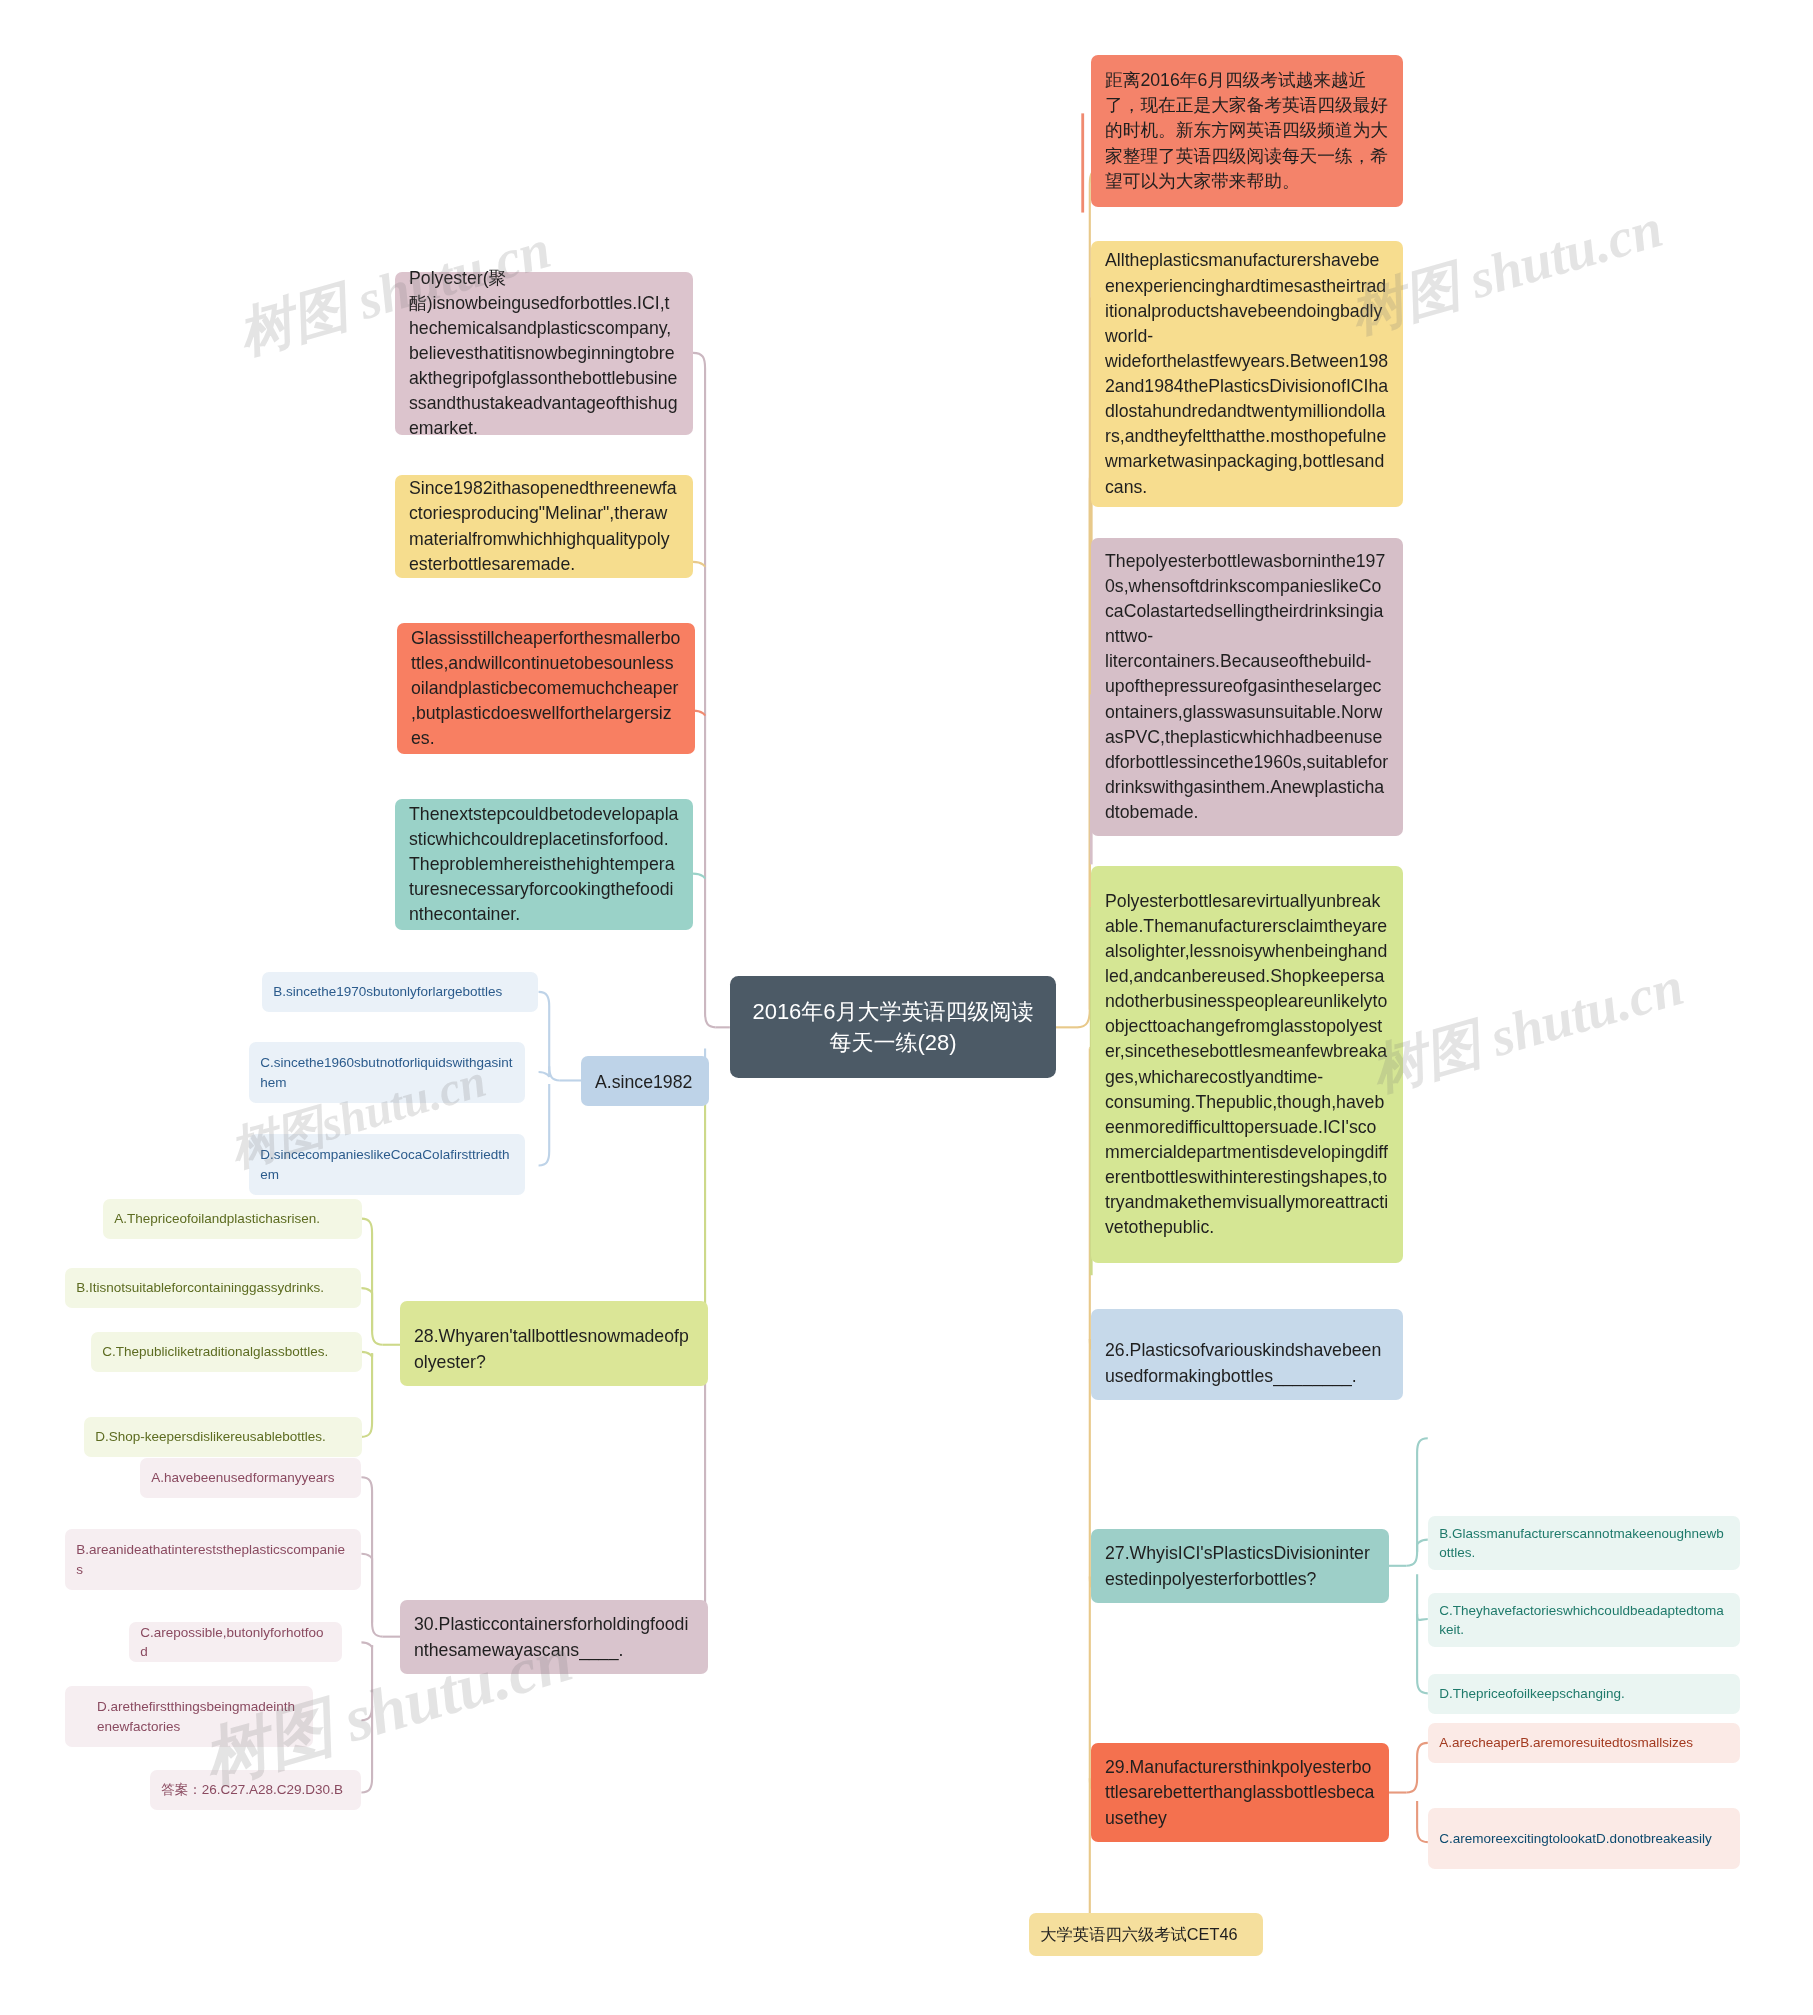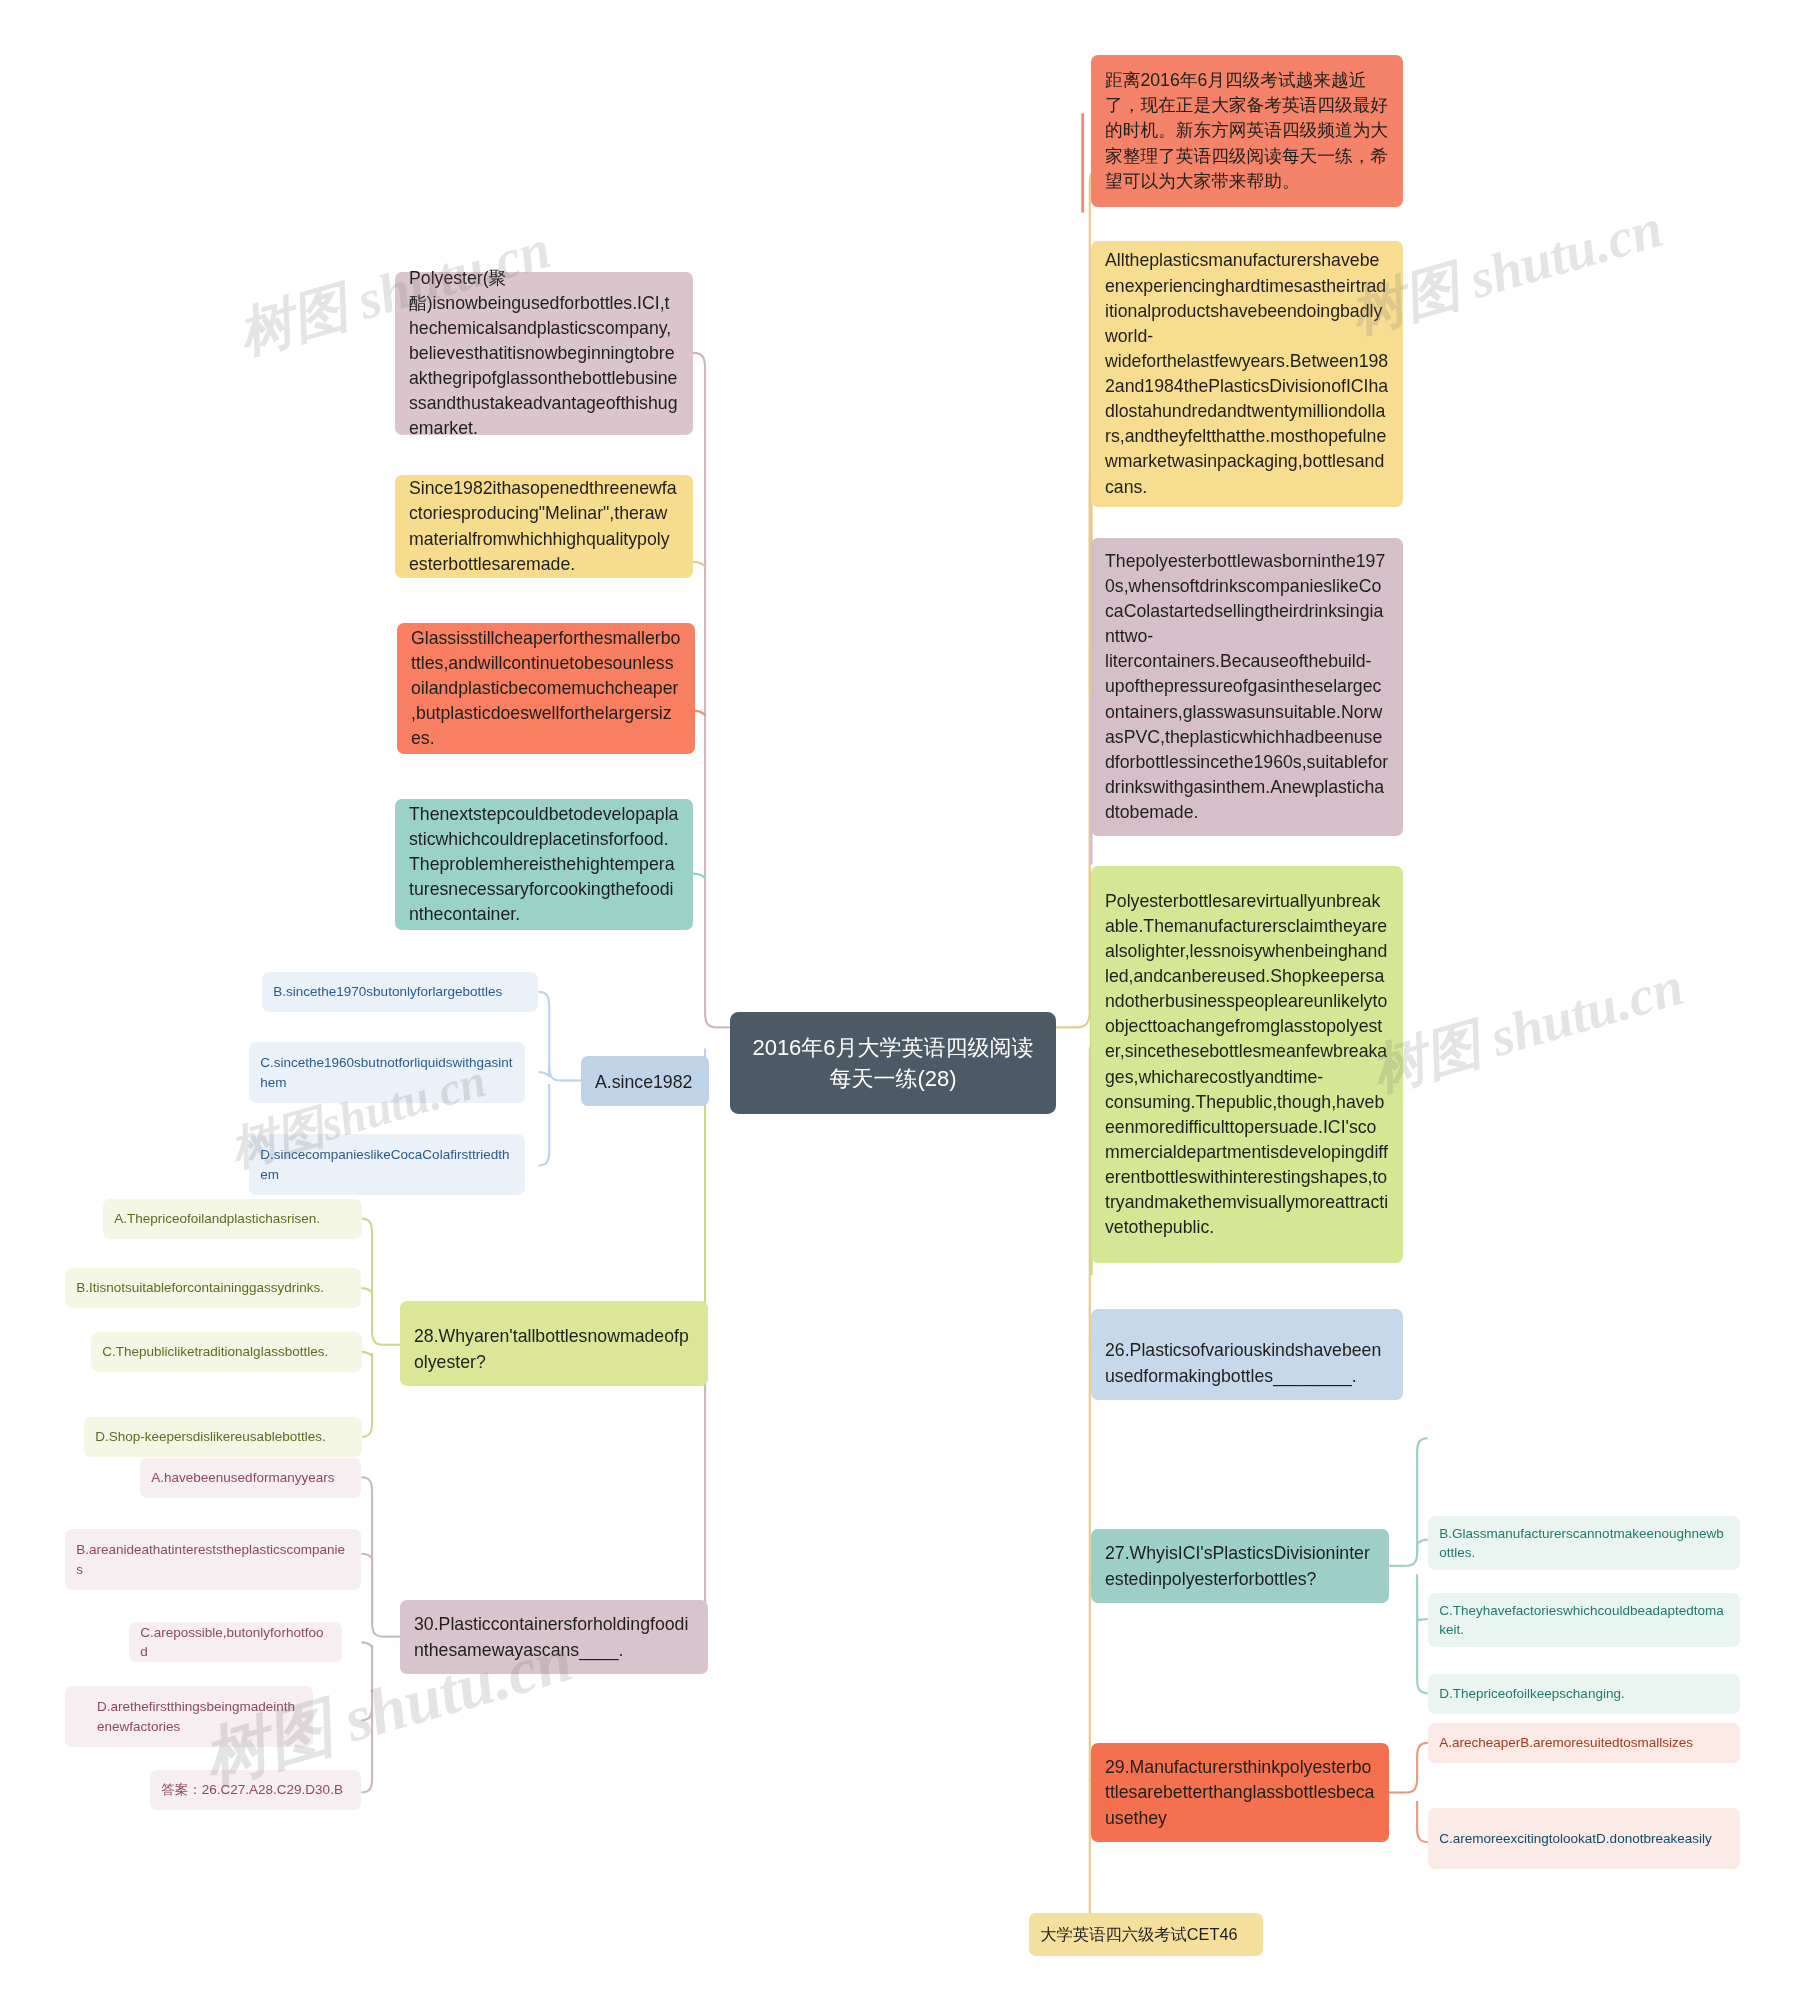--- a/index.html
+++ b/index.html
@@ -47,21 +47,20 @@
   }
   .node span{display:block;width:100%;}
   .root{
     background:#4c5a66;
     color:#ffffff;
     font-size:22px;
     text-align:center;
     border-radius:8.5px;
     padding:14px 17px;
     justify-content:center;
-    margin-top:36px;
   }
   .big{font-size:17.7px;padding:11.3px 14px;color:#1f1f1f;}
   .qnode{font-size:17.7px;padding:11.3px 14px;color:#1f1f1f;align-items:flex-end;}
   .opt{font-size:13.5px;padding:8.5px 11.3px;}
   .small{font-size:13.5px;padding:8.5px 11.3px;}
 </style>
 </head>
 <body>
 
 <div id="canvas">

